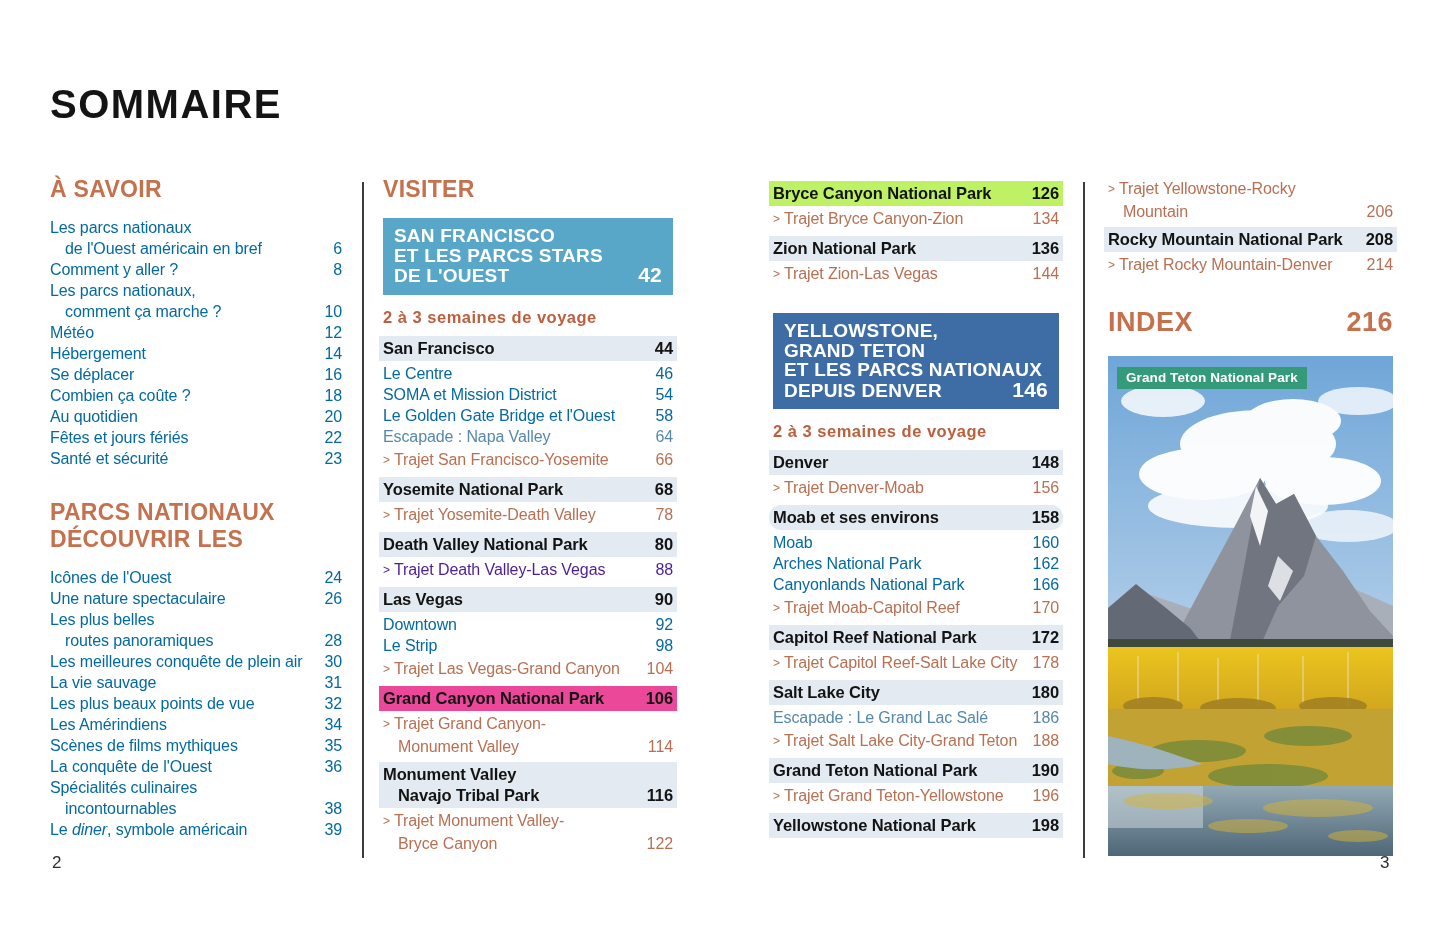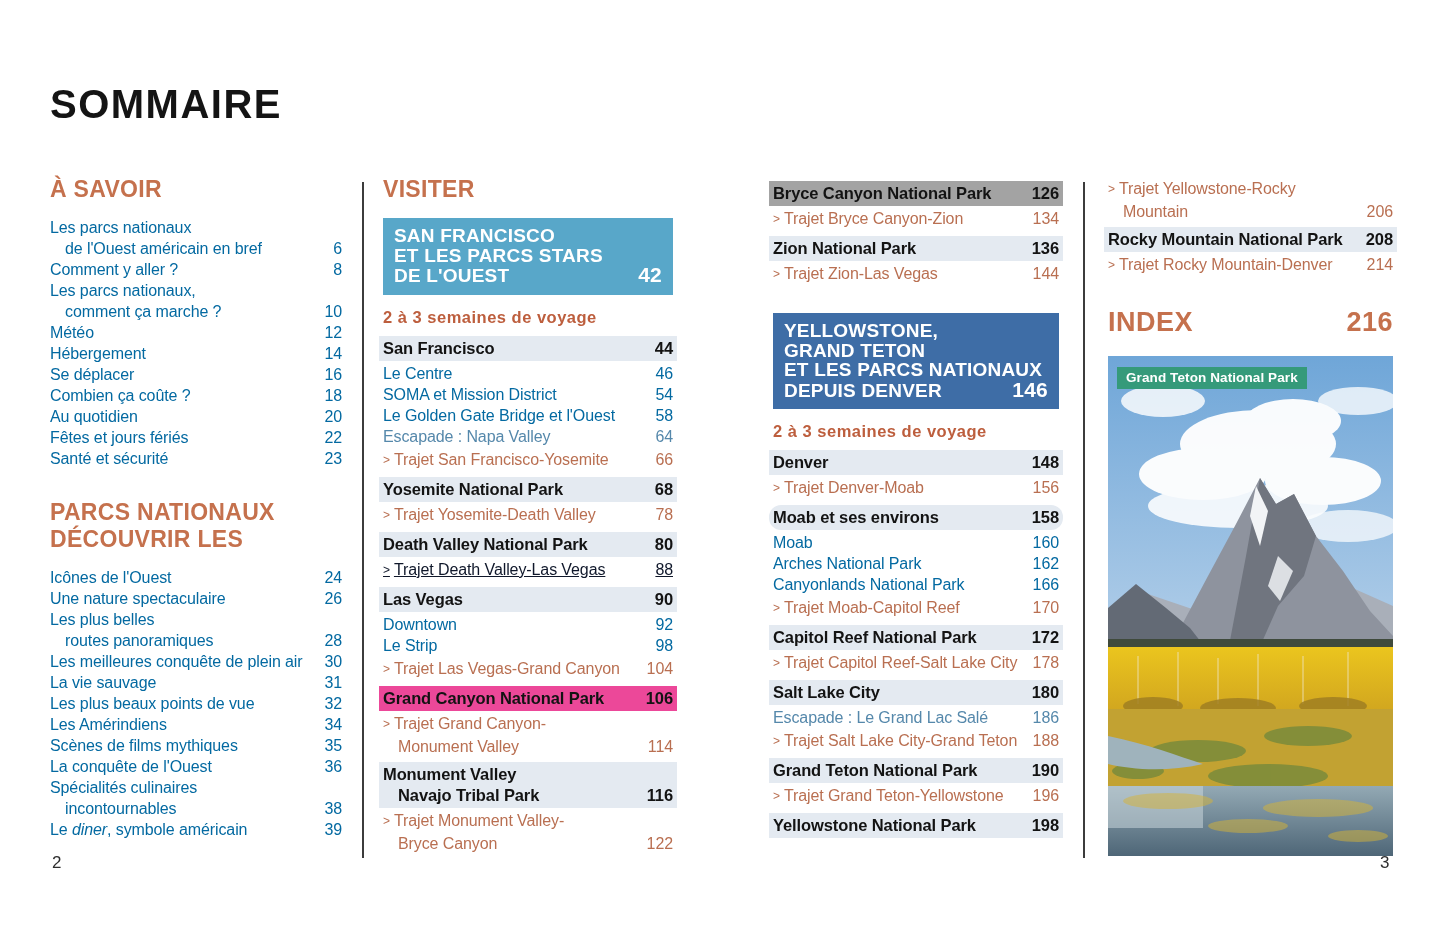--- a/index.html
+++ b/index.html
@@ -284,21 +284,21 @@
               <span class="label"><span class="marker">&gt;</span><span>Trajet Yosemite-Death Valley</span></span>
               <span class="num">78</span>
             </div>
           </div>
           <div class="entry bold" style="background: rgb(228, 234, 241);">
             <div class="line">
               <span class="label"><span>Death Valley National Park</span></span>
               <span class="num">80</span>
             </div>
           </div>
-          <div class="entry trajet" style="color: #0f172a; text-decoration: underline;">
+          <div class="entry trajet" style="color: #4c1d95;">
             <div class="line">
               <span class="label"><span class="marker">&gt;</span><span>Trajet Death Valley-Las Vegas</span></span>
               <span class="num">88</span>
             </div>
           </div>
           <div class="entry bold" style="background: rgb(228, 234, 241);">
             <div class="line">
               <span class="label"><span>Las Vegas</span></span>
               <span class="num">90</span>
             </div>
@@ -351,21 +351,21 @@
             </div>
             <div class="line cont">
               <span class="label"><span>Bryce Canyon</span></span>
               <span class="num">122</span>
             </div>
           </div>
         </div>
       </div>
       <div class="column" id="col3">
         <div class="entries">
-          <div class="entry bold" style="background: #a3a3a3;">
+          <div class="entry bold" style="background: #bef264;">
             <div class="line">
               <span class="label"><span>Bryce Canyon National Park</span></span>
               <span class="num">126</span>
             </div>
           </div>
           <div class="entry trajet" style="color: rgb(185, 111, 81);">
             <div class="line">
               <span class="label"><span class="marker">&gt;</span><span>Trajet Bryce Canyon-Zion</span></span>
               <span class="num">134</span>
             </div>

